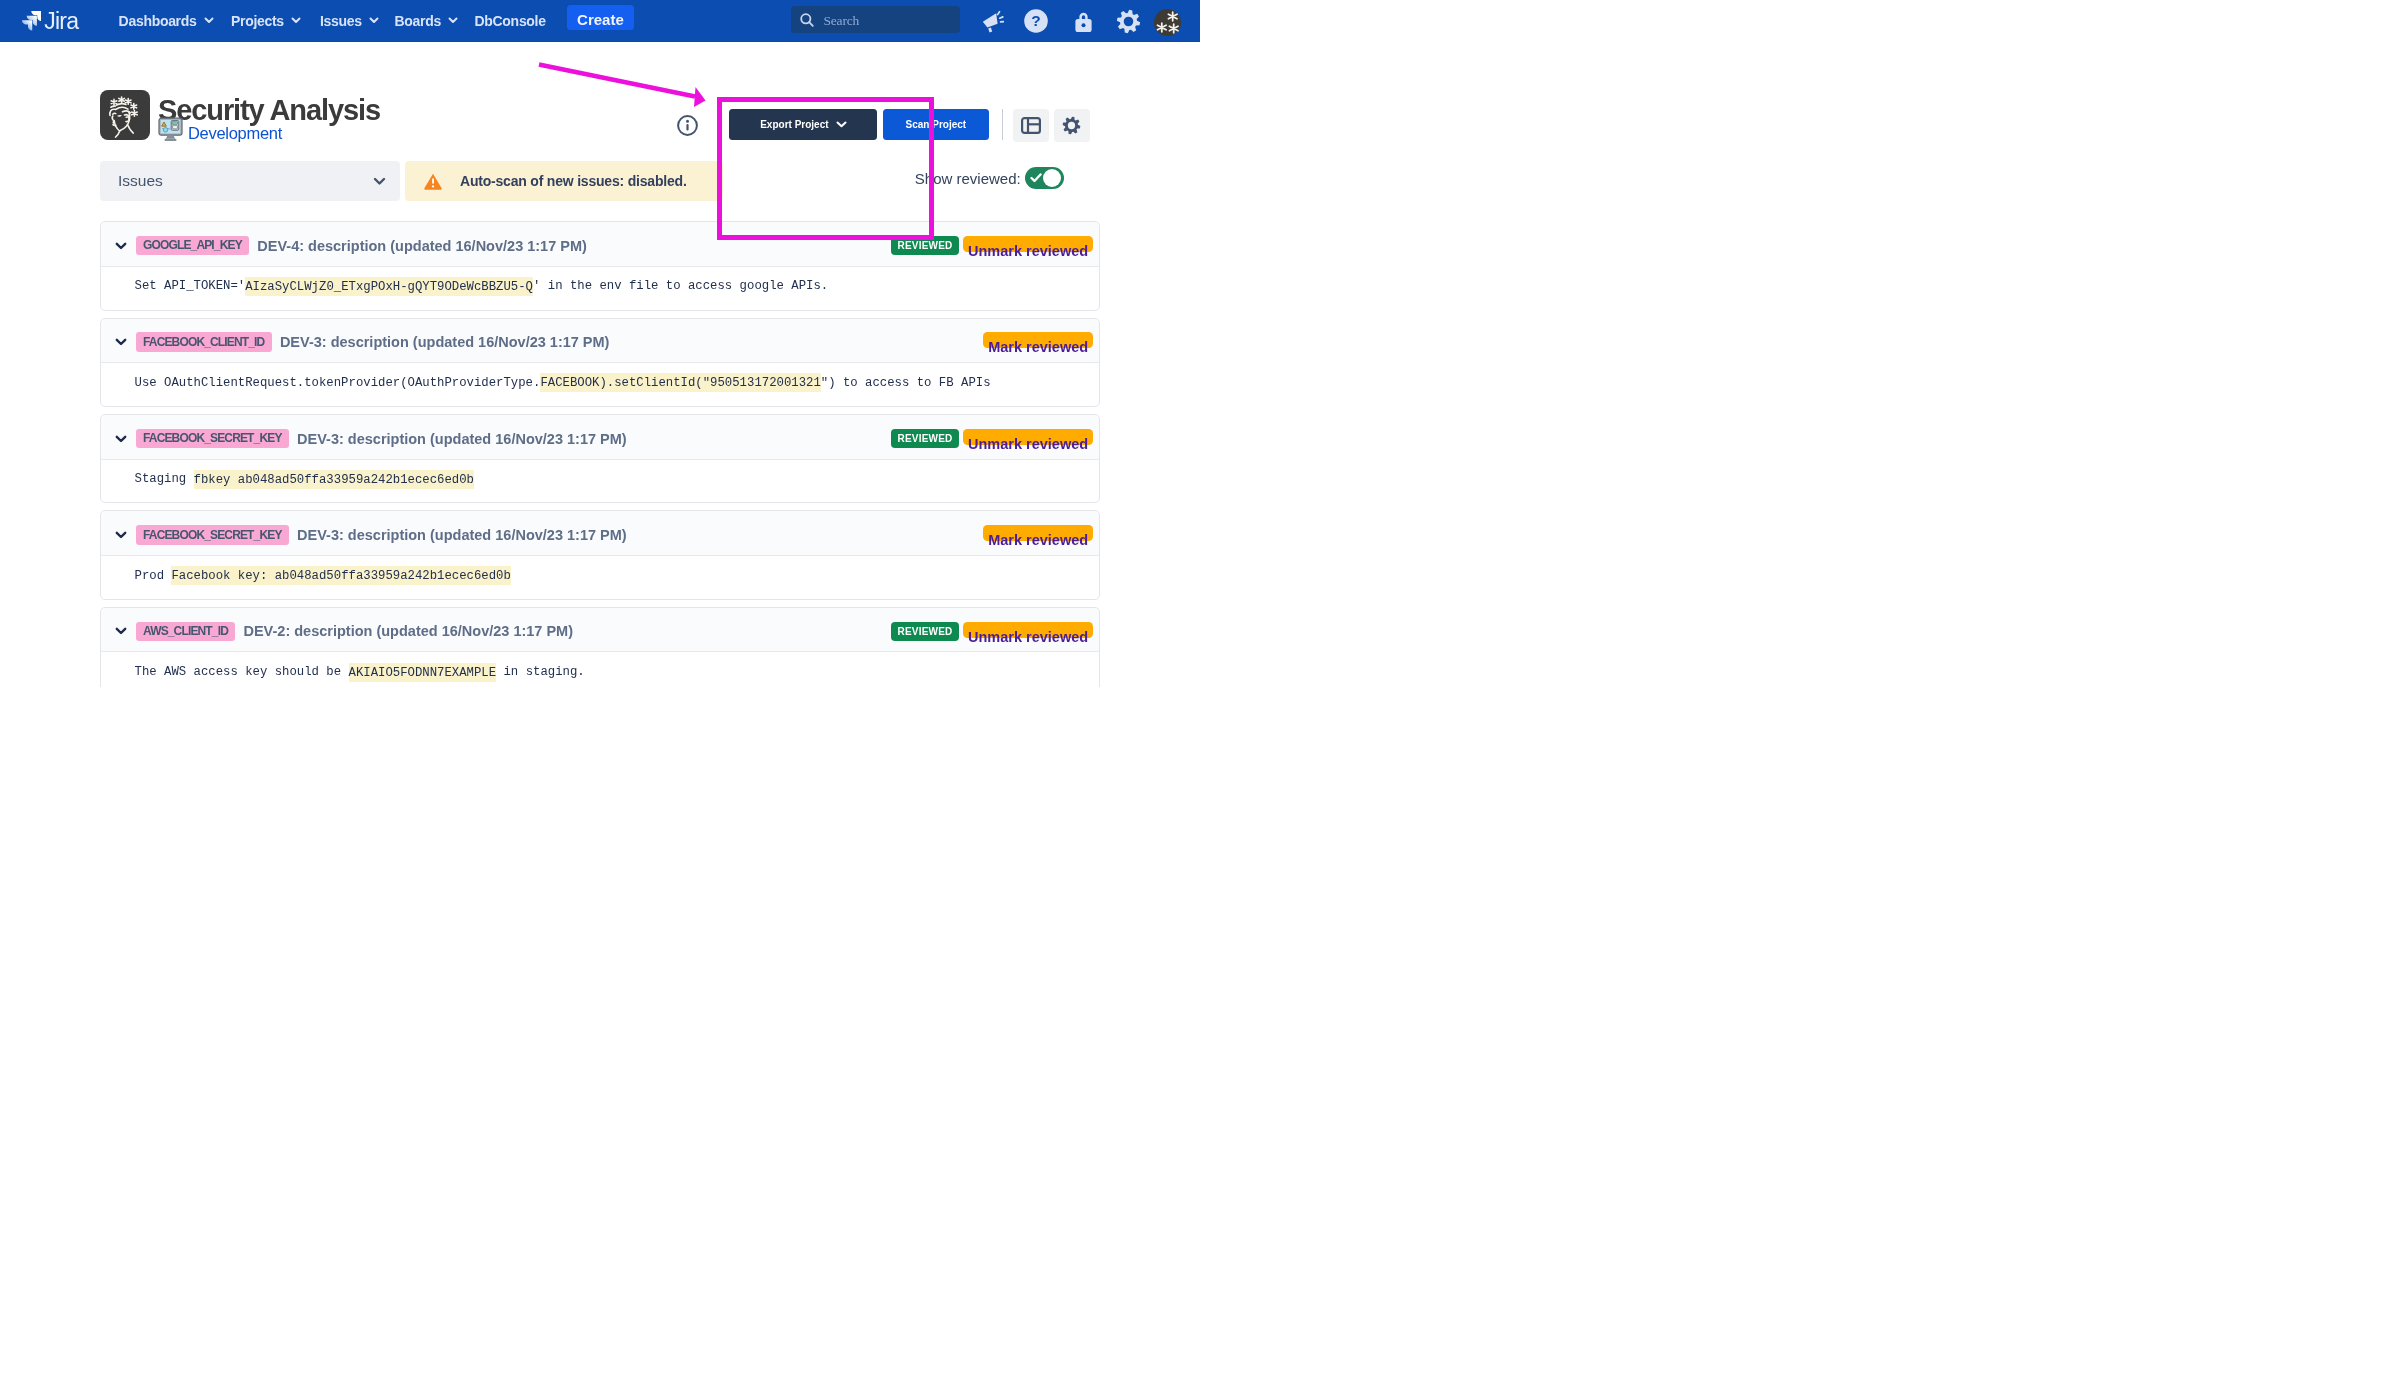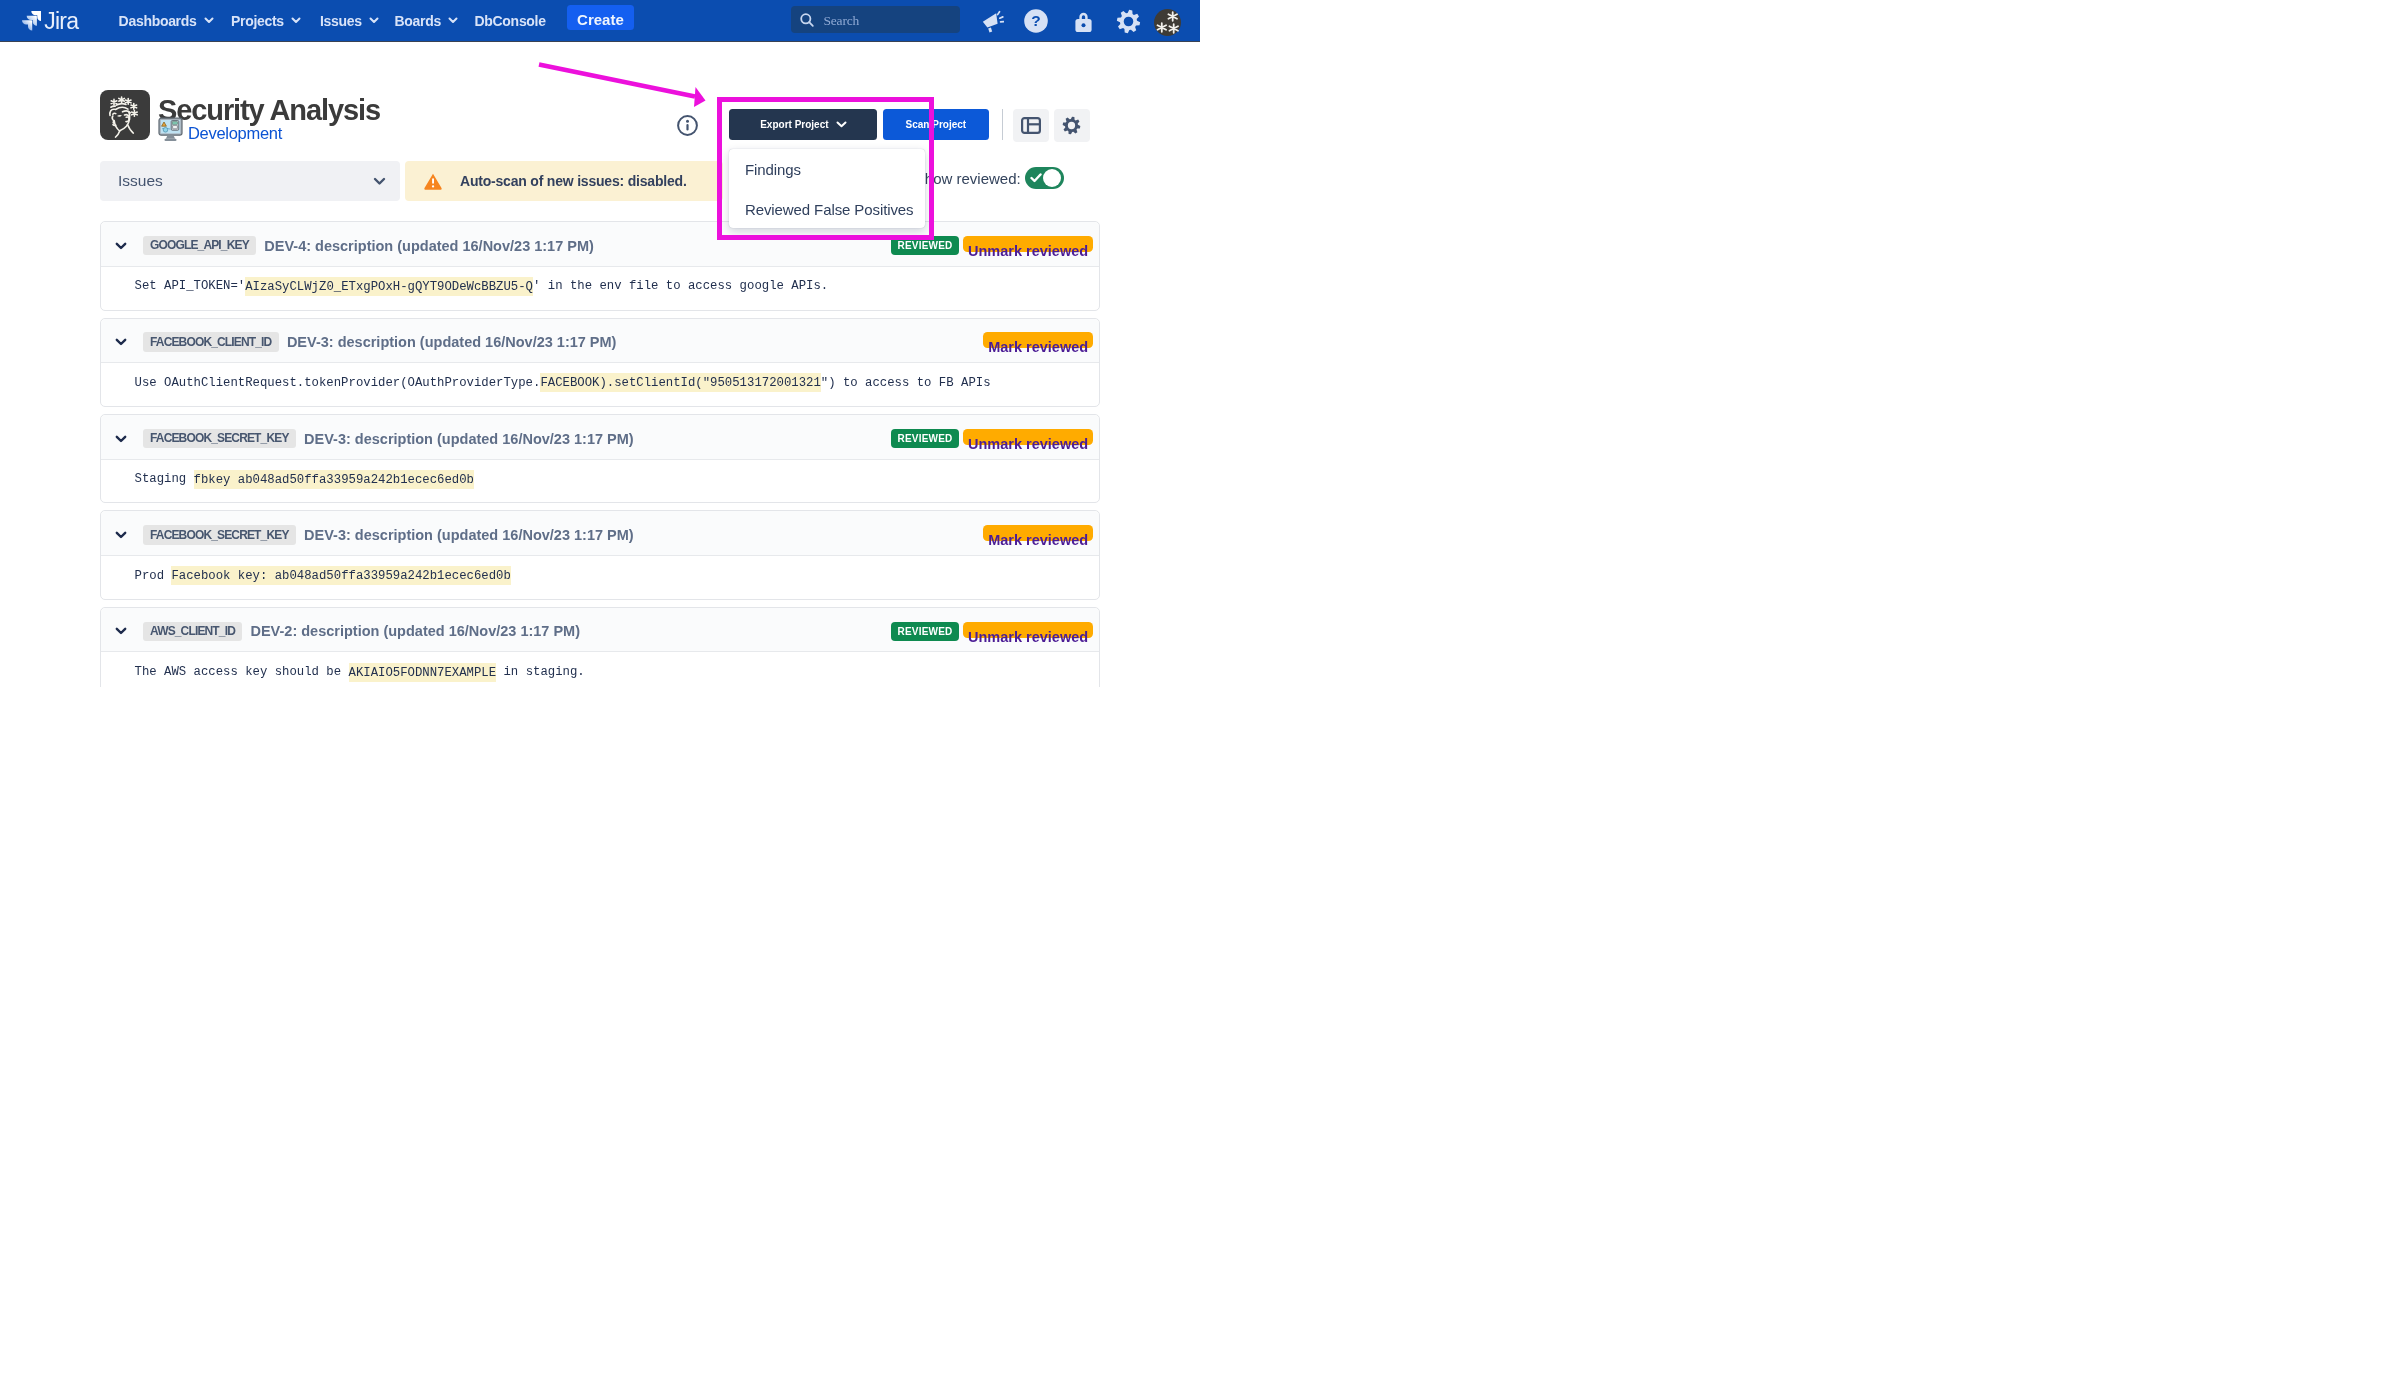--- a/index.html
+++ b/index.html
@@ -35,21 +35,21 @@
   #toggle .knob { position:absolute; right:2.6px; top:1.7px; width:18.6px; height:18.6px; background:#fff; border-radius:50%; }
   
   #issuesdd { position:absolute; left:100px; top:160.5px; width:299.5px; height:40.5px; background:#F0F1F4; border-radius:4px; }
   #issuesdd .lbl { position:absolute; left:18px; top:11px; color:#44546F; font-size:15.5px; }
   #alert { position:absolute; left:405px; top:160.5px; width:317.5px; height:40.5px; background:#FBF1D3; border-radius:4px; }
   #alert .txt { position:absolute; left:55px; top:12px; color:#33415E; font-size:14px; letter-spacing:-0.2px; font-weight:bold; white-space:nowrap; }
   
   .card { position:absolute; left:100px; width:999.5px; height:89.5px; border:1px solid #E3E5E9; border-radius:5px; background:#fff; }
   .chead { position:absolute; left:0; top:0; right:0; height:44.8px; background:#FAFBFC; border-bottom:1px solid #E7E9EC; border-radius:5px 5px 0 0; display:flex; align-items:center; padding-top:3.5px; }
   .chev { margin-left:13.5px; flex:none; display:flex; }
-  .pill { margin-left:16px; flex:none; background:#e5e5e5; color:#47566F; border-radius:3px; font-size:12px; font-weight:bold; letter-spacing:-0.85px; padding:2.5px 7.5px 3px; }
+  .pill { margin-left:9px; flex:none; background:#f9a8d4; color:#47566F; border-radius:3px; font-size:12px; font-weight:bold; letter-spacing:-0.85px; padding:2.5px 7.5px 3px; }
   .ctitle { margin-left:8px; color:#5F6E88; font-size:14.5px; font-weight:bold; white-space:nowrap; }
   .sp { flex:1; }
   .revbadge { flex:none; background:#0E8A50; color:#fff; font-size:10px; font-weight:bold; letter-spacing:0.2px; border-radius:4px; padding:4px 6.5px; margin-right:4px; }
   .abtn { flex:none; background:#FFAB00; color:#4c1d95; font-size:14.5px; font-weight:bold; border-radius:4.5px; height:16px; line-height:31.7px; padding:0 5px; margin-right:5.4px; position:relative; top:-1.7px; }
   .cbody { position:absolute; left:33.5px; top:57.4px; font-family:"Liberation Mono", monospace; font-size:12.3px; color:#22304F; white-space:pre; }
   .hl { background:#FAF2CB; padding:2.5px 0; }
   
   #mrect { position:absolute; left:717px; top:97px; width:217.3px; height:143px; border:5.8px solid #EC10DC; z-index:9; }
   #marrow { position:absolute; left:535px; top:58px; z-index:9; }
 </style>
@@ -195,24 +195,20 @@
       <path fill="#44546F" fill-rule="evenodd" d="M23.18 12.67 L22.59 15.66 L19.22 15.88 L18.35 17.19 L19.43 20.38 L16.90 22.07 L14.37 19.85 L12.82 20.16 L11.33 23.18 L8.34 22.59 L8.12 19.22 L6.81 18.35 L3.62 19.43 L1.93 16.90 L4.15 14.37 L3.84 12.82 L0.82 11.33 L1.41 8.34 L4.78 8.12 L5.65 6.81 L4.57 3.62 L7.10 1.93 L9.63 4.15 L11.18 3.84 L12.67 0.82 L15.66 1.41 L15.88 4.78 L17.19 5.65 L20.38 4.57 L22.07 7.10 L19.85 9.63 L20.16 11.18 Z M16.6 12 a4.6 4.6 0 1 0 -9.2 0 a4.6 4.6 0 1 0 9.2 0 Z"></path>
     </svg>
   </div>
   <div id="showrev">Show reviewed:</div>
   <div id="toggle">
     <svg class="abs" style="left:5px;top:5.8px" width="12" height="10" viewBox="0 0 12 10">
         <path d="M1.5 5 L4.5 8 L10.5 1.5" fill="none" stroke="#fff" stroke-width="2.4" stroke-linecap="round" stroke-linejoin="round"></path>
       </svg>
     <div class="knob"></div>
   </div>
-  <div id="dropdown">
-    <div class="item" style="top:12.8px">Findings</div>
-    <div class="item" style="top:52.6px">Reviewed False Positives</div>
-  </div>
 
   <div id="issuesdd">
     <span class="lbl">Issues</span>
     <svg class="abs" style="left:273px;top:16px" width="13" height="9" viewBox="0 0 13 9">
         <path d="M2 2 L6.5 6.5 L11 2" fill="none" stroke="#44546E" stroke-width="2.4" stroke-linecap="round" stroke-linejoin="round"></path>
       </svg>
   </div>
   <div id="alert">
     <svg class="abs" style="left:19.4px;top:12.4px" width="18" height="17" viewBox="0 0 18 17">
       <path d="M9 0.8 L17.5 15 a1.15 1.15 0 0 1 -1 1.75 H1.5 a1.15 1.15 0 0 1 -1 -1.75 Z" fill="#F6851F"></path>

